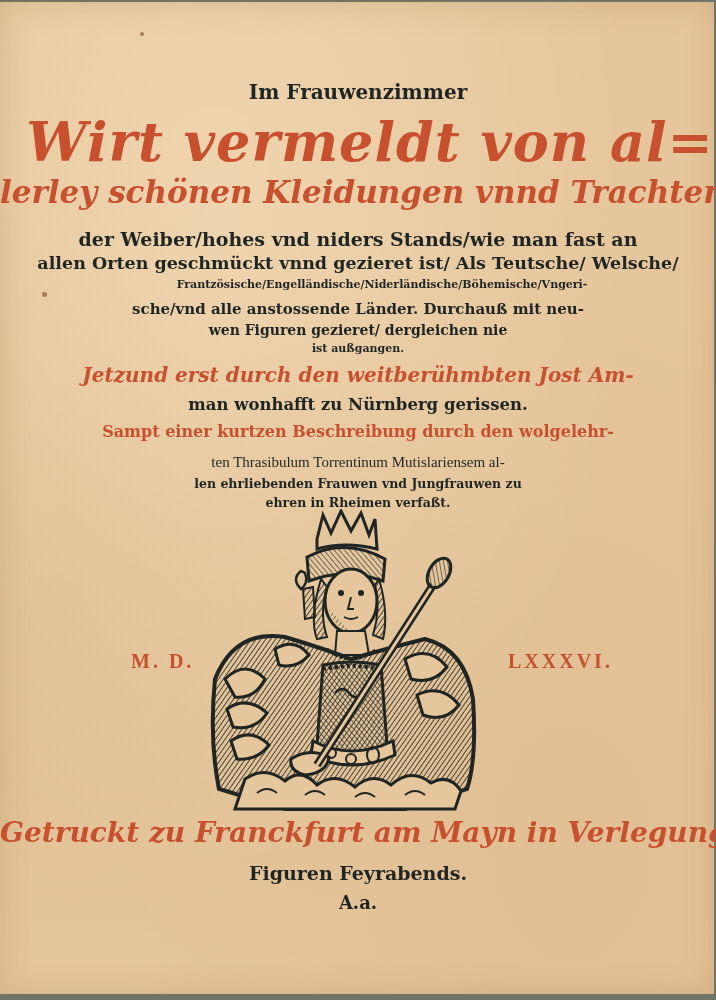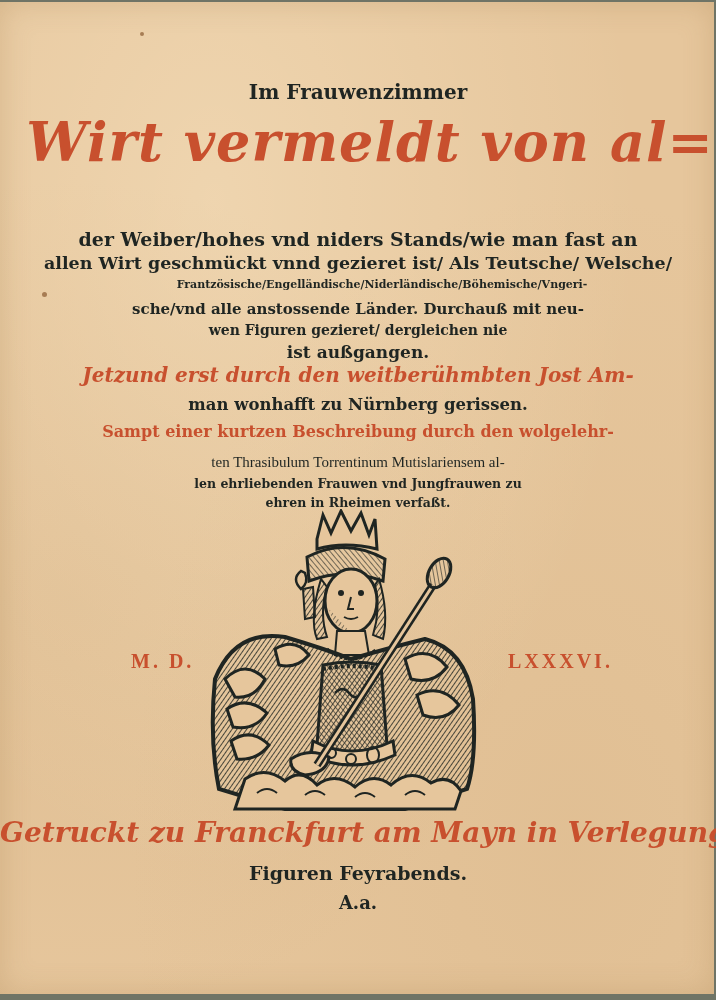--- a/index.html
+++ b/index.html
@@ -23,21 +23,21 @@
   .black { color: #1f2522; }
   .bl { font-family: "DejaVu Serif", serif; font-weight: bold; }
   .l0 { top: 78px; font-size: 20px; letter-spacing: 0px; }
   .l1 { top: 108px; font-size: 54px; font-style: italic; letter-spacing: 1px; padding-left: 12px; }
   .l2 { top: 172px; font-size: 31px; font-style: italic; }
   .l3 { top: 226px; font-size: 19px; }
   .l4 { top: 251px; font-size: 17.5px; }
   .l5 { top: 276px; font-size: 11px; margin-left: 24px; }
   .l6 { top: 298px; font-size: 15px; }
   .l7 { top: 320px; font-size: 14px; }
-  .l8 { top: 340px; font-size: 17px; }
+  .l8 { top: 340px; font-size: 11px; }
   .l9 { top: 361px; font-size: 20px; font-style: italic; }
   .l10 { top: 393px; font-size: 16.5px; }
   .l11 { top: 420px; font-size: 16px; }
   .l12 { top: 452px; font-size: 15px; font-family: "Liberation Serif", serif; font-weight: normal; }
   .l13 { top: 474px; font-size: 12.5px; }
   .l14 { top: 493px; font-size: 12.5px; }
   .date { position: absolute; top: 648px; font-size: 20px; font-weight: bold; letter-spacing: 3px; font-family: "Liberation Serif", serif; }
   .date-left { left: 123px; margin-left: 8px; }
   .date-right { left: 508px; }
   .l15 { top: 814px; font-size: 28px; font-style: italic; }
@@ -47,22 +47,23 @@
 </style>
 </head>
 <body>
 
 <div class="page">
   <div class="spot" style="left:42px;top:290px;"></div>
   <div class="spot" style="left:140px;top:30px;width:4px;height:4px;"></div>
 
   <div class="line black bl l0">Im Frauwenzimmer</div>
   <div class="line red bl l1">Wirt vermeldt von al=</div>
+  <div class="line red bl l2">lerley schönen Kleidungen vnnd Trachten</div>
   <div class="line black bl l3">der Weiber/hohes vnd niders Stands/wie man fast an</div>
-  <div class="line black bl l4">allen Wirt geschmückt vnnd gezieret ist/ Als Teutsche/ Welsche/</div>
+  <div class="line black bl l4">allen Orten geschmückt vnnd gezieret ist/ Als Teutsche/ Welsche/</div>
   <div class="line black bl l5">Frantzösische/Engelländische/Niderländische/Böhemische/Vngeri-</div>
   <div class="line black bl l6">sche/vnd alle anstossende Länder. Durchauß mit neu-</div>
   <div class="line black bl l7">wen Figuren gezieret/ dergleichen nie</div>
   <div class="line black bl l8">ist außgangen.</div>
   <div class="line red bl l9">Jetzund erst durch den weitberühmbten Jost Am-</div>
   <div class="line black bl l10">man wonhafft zu Nürnberg gerissen.</div>
   <div class="line red bl l11">Sampt einer kurtzen Beschreibung durch den wolgelehr-</div>
   <div class="line black l12">ten Thrasibulum Torrentinum Mutislariensem al-</div>
   <div class="line black bl l13">len ehrliebenden Frauwen vnd Jungfrauwen zu</div>
   <div class="line black bl l14">ehren in Rheimen verfaßt.</div>

